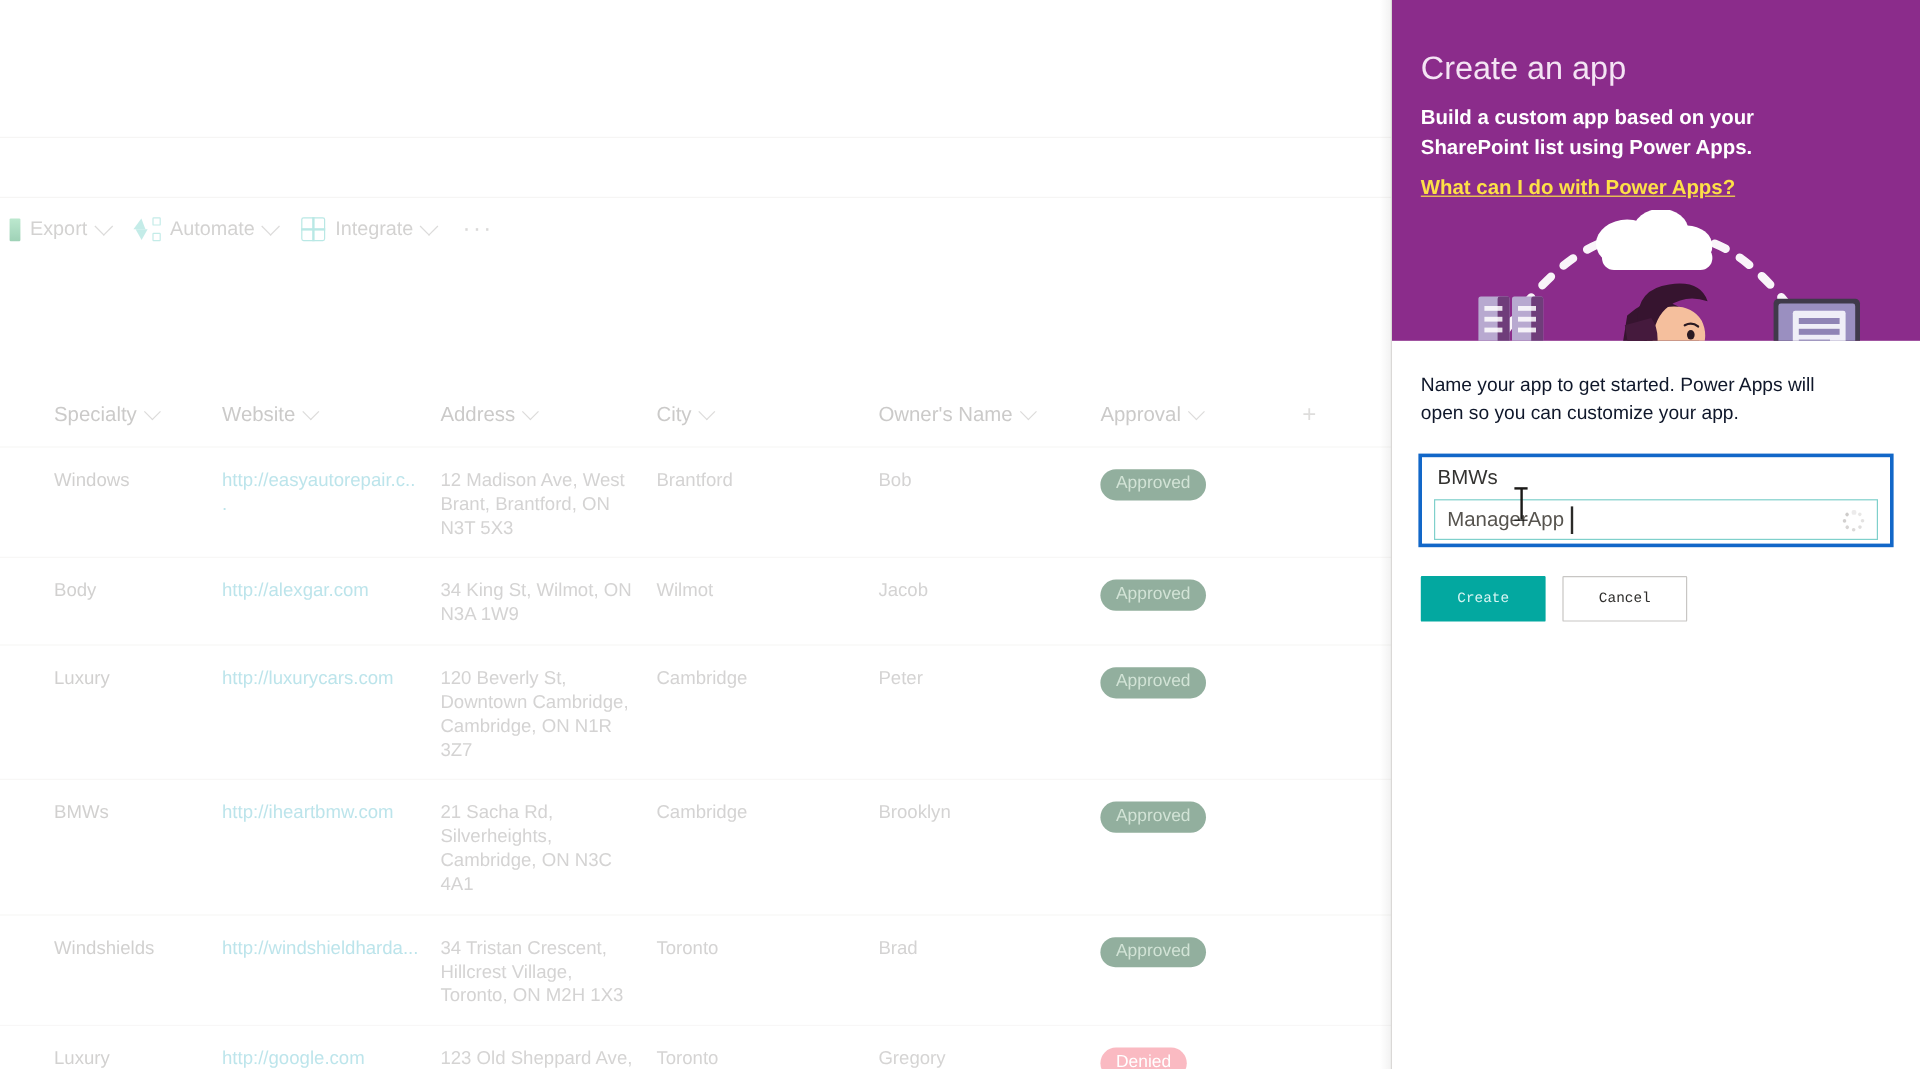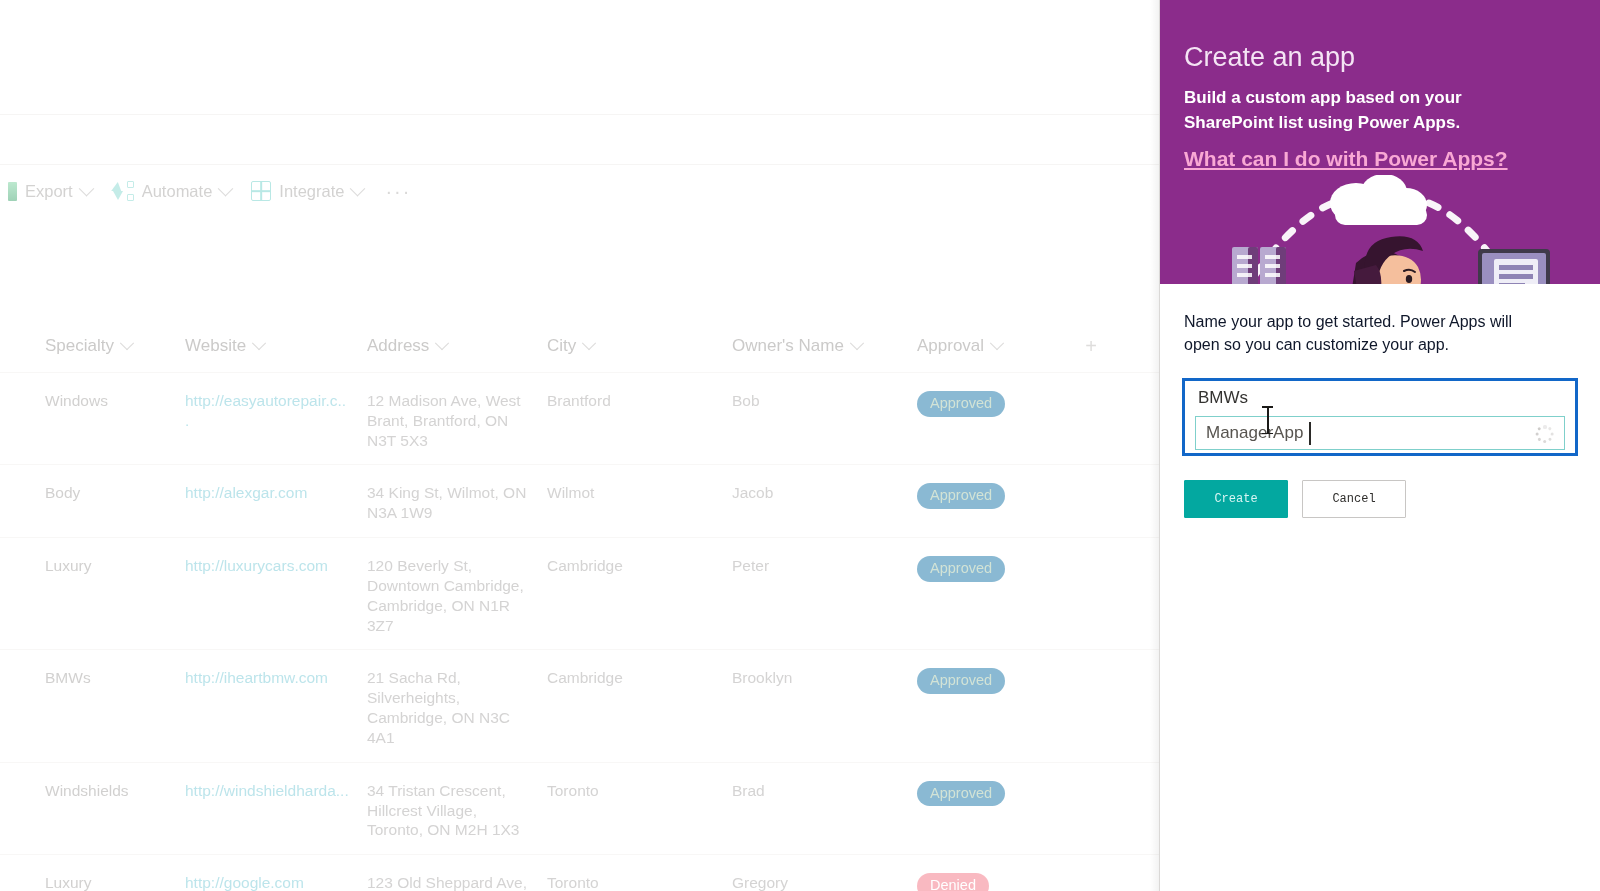--- a/index.html
+++ b/index.html
@@ -108,21 +108,21 @@
   .td {
     font-size: 15.5px; color: #a3a1a0; line-height: 1.28;
     padding-right: 18px; word-wrap: break-word;
   }
   .td.link { color: #6fc6d4; }
   .td.specialty { color: #9d9b99; }
   .badge {
     display: inline-block; padding: 5px 13px 6px; border-radius: 14px;
     font-size: 14.5px; line-height: 1;
   }
-  .badge.approved { background: #0369a1; color: #9fc4a8; }
+  .badge.approved { background: #14532d; color: #9fc4a8; }
   .badge.denied   { background: #f4697a; color: #ffffff; }
 
   
   #panel {
     position: absolute; right: 0; top: 0;
     width: 440px; height: 891px;
     background: #ffffff;
     box-shadow: -1px 0 0 #e6e4e2;
   }
   #panel-strip {
@@ -138,21 +138,21 @@
   #hero-title {
     position: absolute; left: 24px; top: 42px;
     font-size: 27px; color: #f4e4f4; font-weight: 400;
   }
   #hero-sub {
     position: absolute; left: 24px; top: 86px; width: 362px;
     font-size: 17px; color: #ffffff; line-height: 1.45; font-weight: 600;
   }
   #hero-link {
     position: absolute; left: 24px; top: 147px;
-    font-size: 21px; color: #f9a8d4; font-weight: 600;
+    font-size: 17px; color: #fde047; font-weight: 600;
     text-decoration: underline; cursor: pointer;
   }
 
   
   #illus { position: absolute; left: 0; top: 175px; width: 440px; height: 211px; }
 
   
   #panel-body { position: relative; width: 440px; padding: 0 24px; }
   #body-desc {
     padding-top: 27px; width: 368px;

